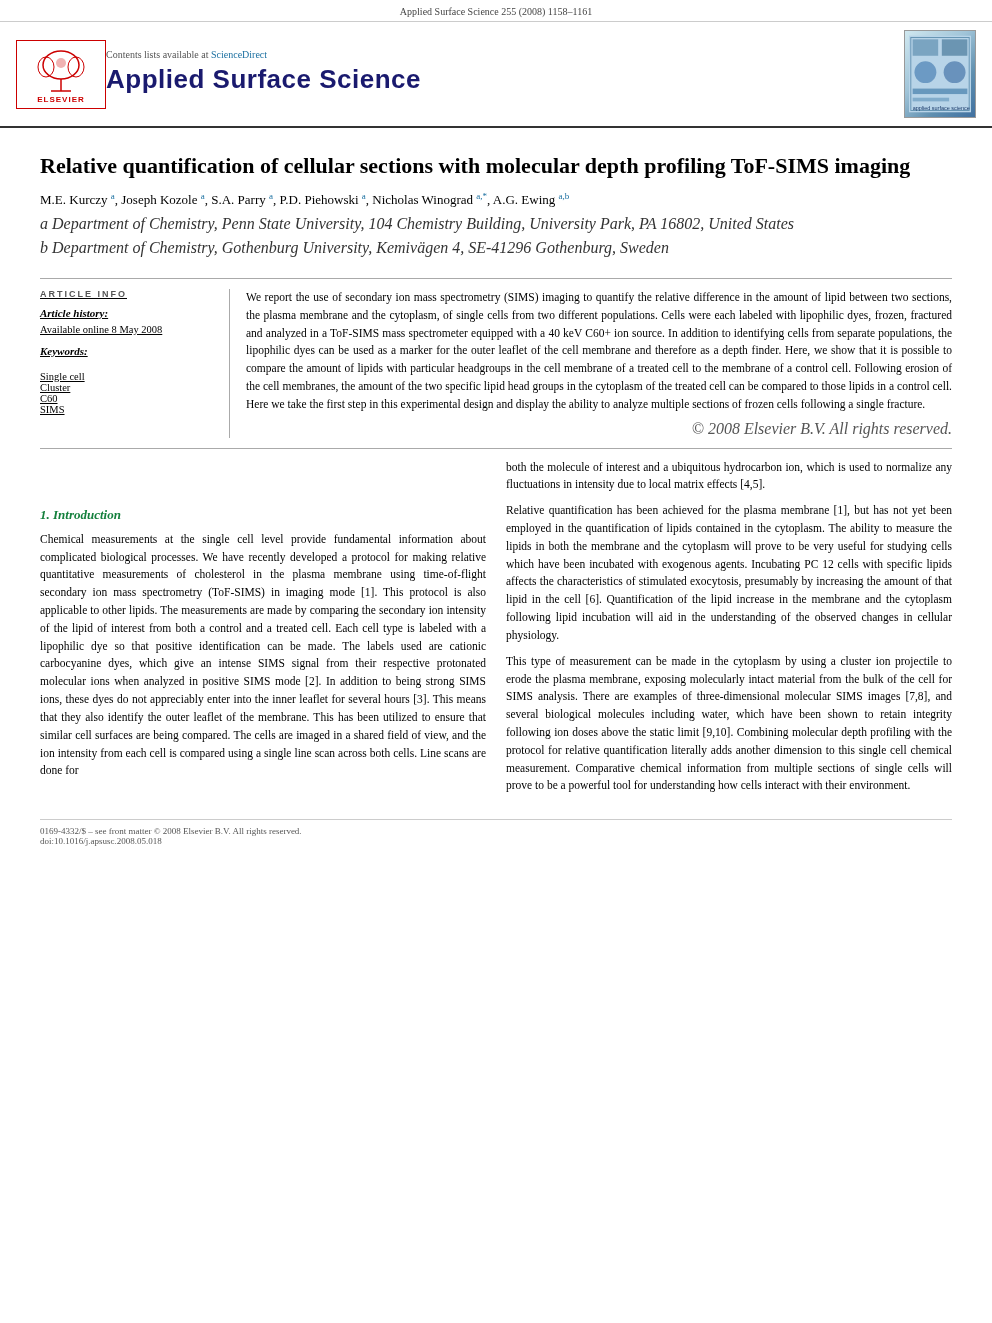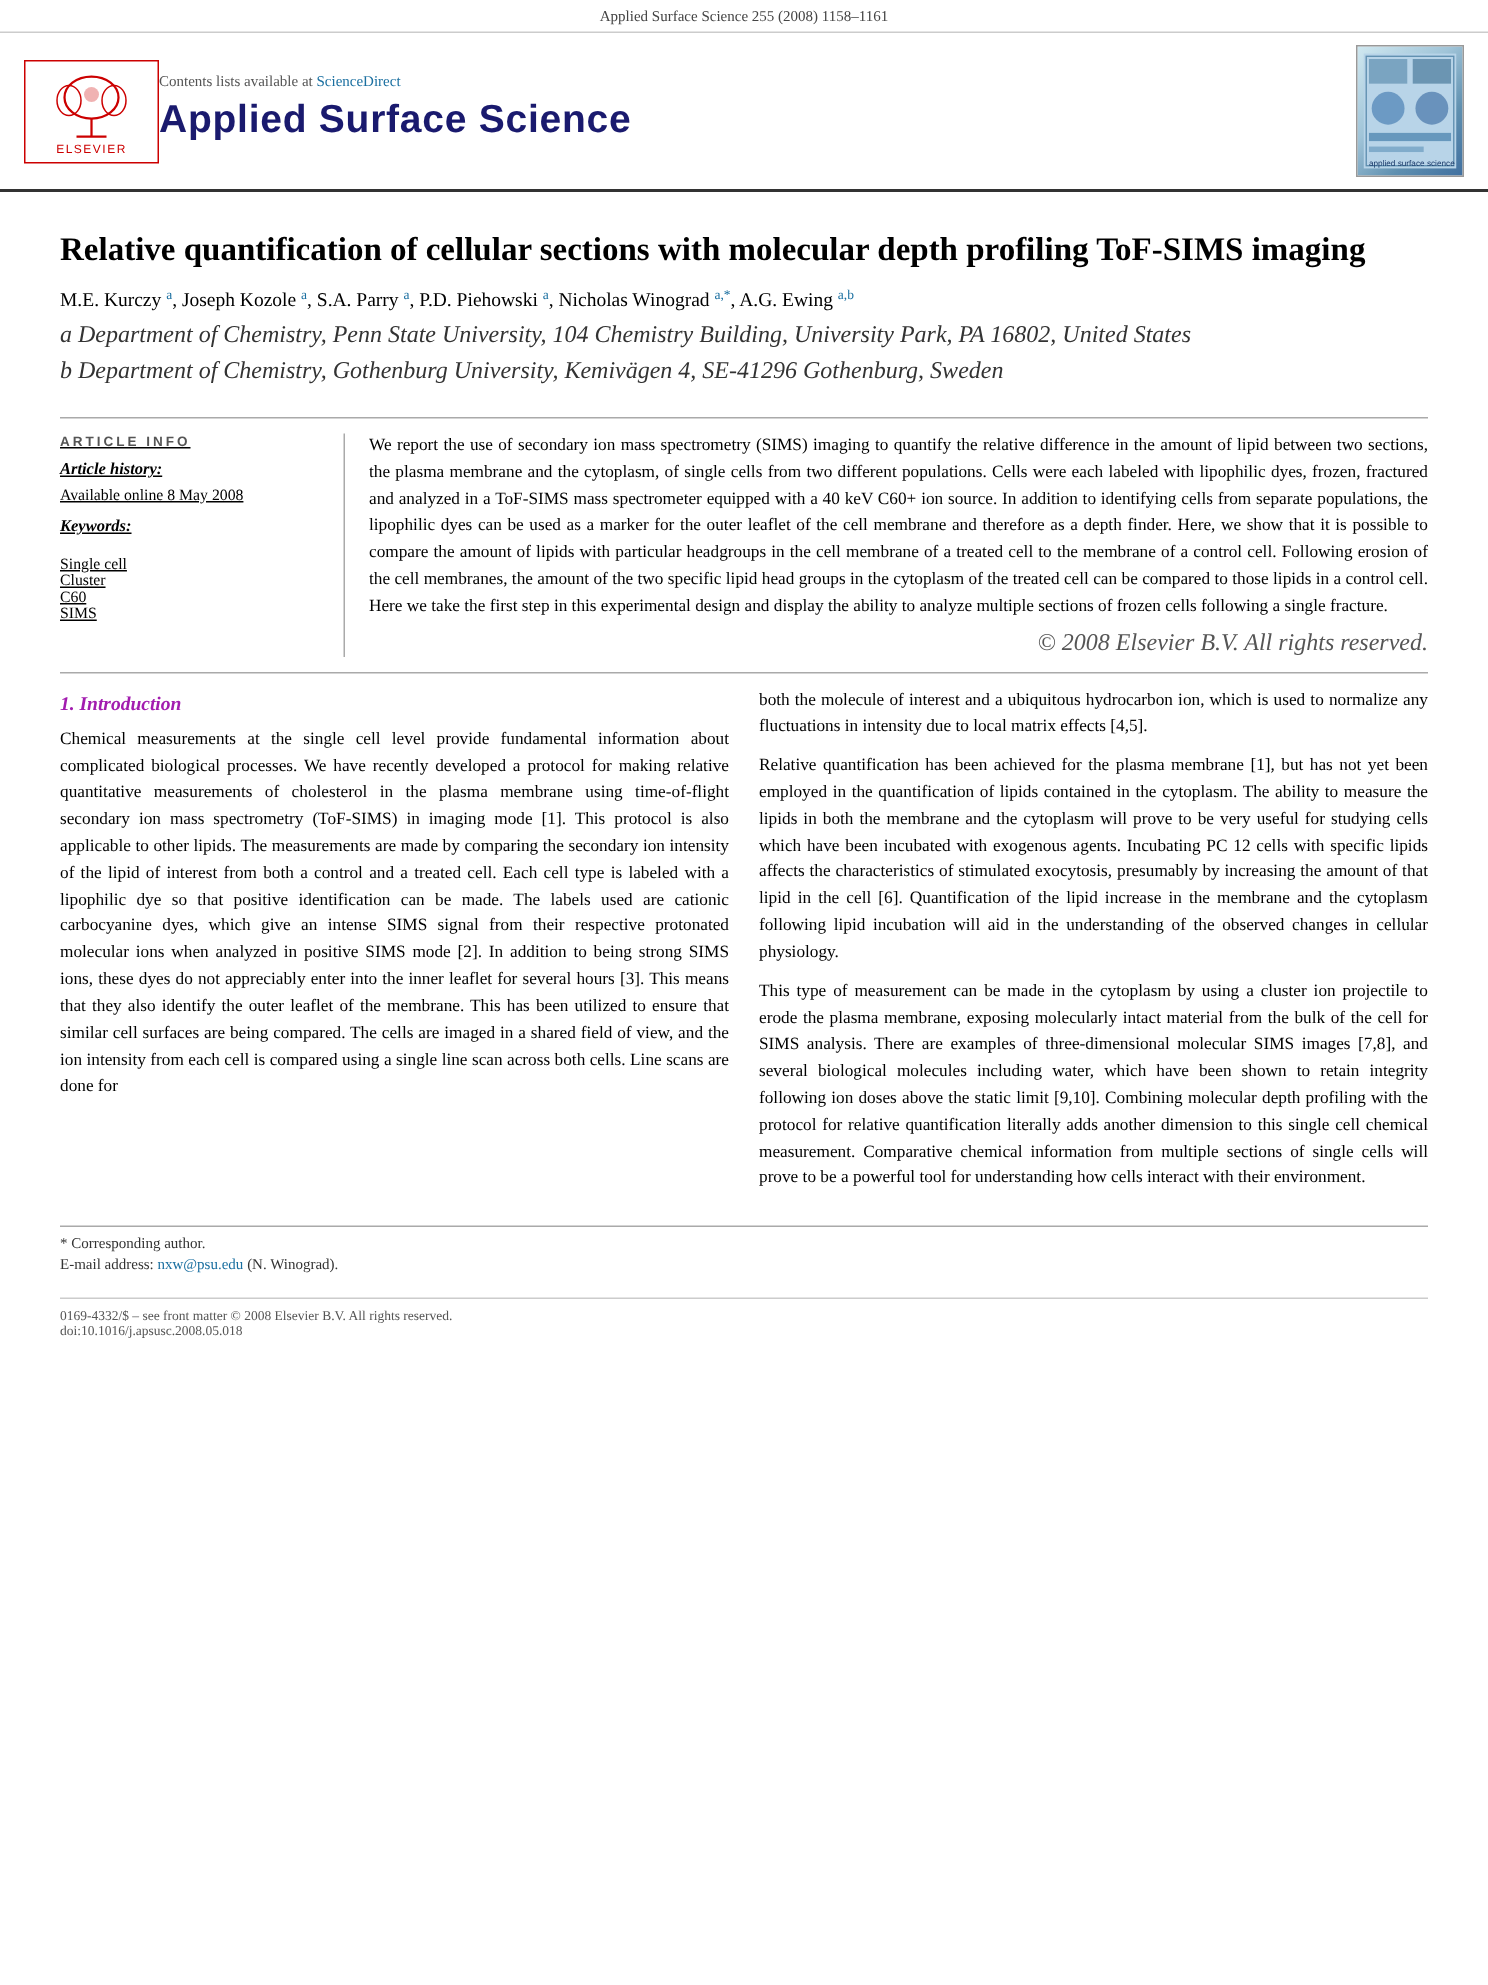--- a/index.html
+++ b/index.html
@@ -219,22 +219,23 @@
     .body-col {
       flex: 1;
       font-size: 11.5px;
       line-height: 1.55;
       text-align: justify;
     }
     .section-heading {
       font-size: 13px;
       font-weight: bold;
       font-style: italic;
-      color: #a21caf;
+      color: #15803d;
       margin-bottom: 6px;
+      margin-top: 46px;
     }
     .body-col p {
       margin-bottom: 8px;
     }
 
     
     .footnotes-area {
       border-top: 1px solid #aaa;
       margin-top: 14px;
       padding-top: 6px;
@@ -266,21 +267,21 @@
   <div class="elsevier-logo">
     <svg class="elsevier-tree" viewBox="0 0 60 50">
 
       <ellipse cx="30" cy="20" rx="18" ry="14" fill="none" stroke="#c00" stroke-width="1.5"></ellipse>
       <line x1="30" y1="34" x2="30" y2="46" stroke="#c00" stroke-width="1.5"></line>
       <ellipse cx="15" cy="22" rx="8" ry="10" fill="none" stroke="#c00" stroke-width="1"></ellipse>
       <ellipse cx="45" cy="22" rx="8" ry="10" fill="none" stroke="#c00" stroke-width="1"></ellipse>
       <circle cx="30" cy="18" r="5" fill="#c00" opacity="0.3"></circle>
       <line x1="20" y1="46" x2="40" y2="46" stroke="#c00" stroke-width="1.5"></line>
     </svg>
-    <span style="color:#c00;font-size:8px;font-weight:normal;letter-spacing:1px;font-family:Arial,sans-serif;">ELSEVIER</span>
+    <span style="color:#c00;font-size:8px;font-weight:bold;letter-spacing:1px;font-family:Arial,sans-serif;">ELSEVIER</span>
   </div>
 
   <div class="center-info">
     <div class="sciencedirect-link">
       <span>Contents lists available at</span>
       <a href="#">ScienceDirect</a>
     </div>
     <div class="journal-title">Applied Surface Science</div>
   </div>
 
@@ -359,30 +360,20 @@
       </p>
       <p>
         Relative quantification has been achieved for the plasma membrane [1], but has not yet been employed in the quantification of lipids contained in the cytoplasm. The ability to measure the lipids in both the membrane and the cytoplasm will prove to be very useful for studying cells which have been incubated with exogenous agents. Incubating PC 12 cells with specific lipids affects the characteristics of stimulated exocytosis, presumably by increasing the amount of that lipid in the cell [6]. Quantification of the lipid increase in the membrane and the cytoplasm following lipid incubation will aid in the understanding of the observed changes in cellular physiology.
       </p>
       <p>
         This type of measurement can be made in the cytoplasm by using a cluster ion projectile to erode the plasma membrane, exposing molecularly intact material from the bulk of the cell for SIMS analysis. There are examples of three-dimensional molecular SIMS images [7,8], and several biological molecules including water, which have been shown to retain integrity following ion doses above the static limit [9,10]. Combining molecular depth profiling with the protocol for relative quantification literally adds another dimension to this single cell chemical measurement. Comparative chemical information from multiple sections of single cells will prove to be a powerful tool for understanding how cells interact with their environment.
       </p>
     </div>
   </div>
 
-  <div class="footnotes-area">
-    <div class="footnote-line">
-      <span>* Corresponding author.</span>
-    </div>
-    <div class="footnote-line">
-      <span>E-mail address:</span>
-      <a href="#" style="color:#1a6fa0;text-decoration:none;">nxw@psu.edu</a>
-      <span>(N. Winograd).</span>
-    </div>
-  </div>
 
   <div class="bottom-bar">
     <div>0169-4332/$ – see front matter © 2008 Elsevier B.V. All rights reserved.</div>
     <div>
       <span>doi:10.1016/j.apsusc.2008.05.018</span>
     </div>
   </div>
 
 </div>
 

